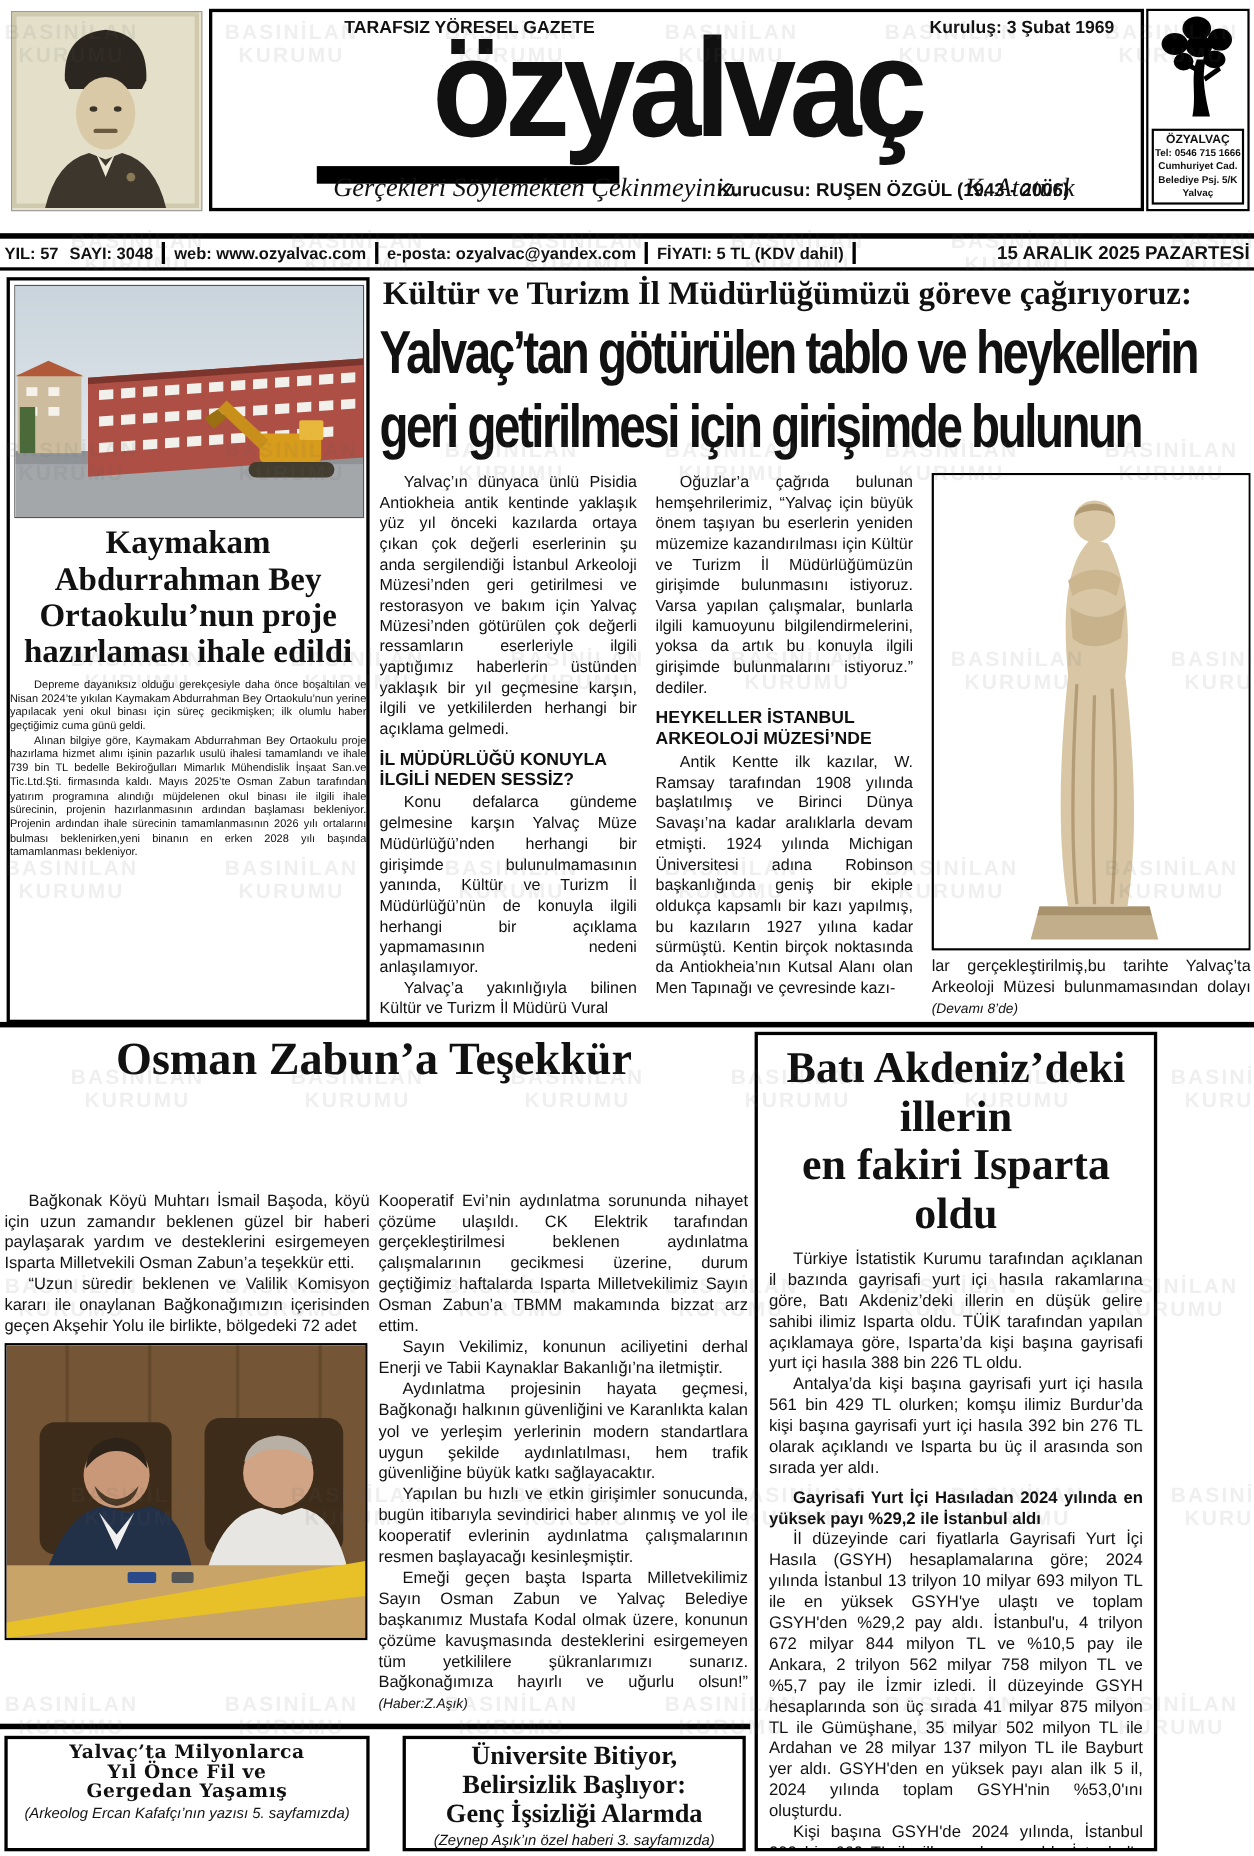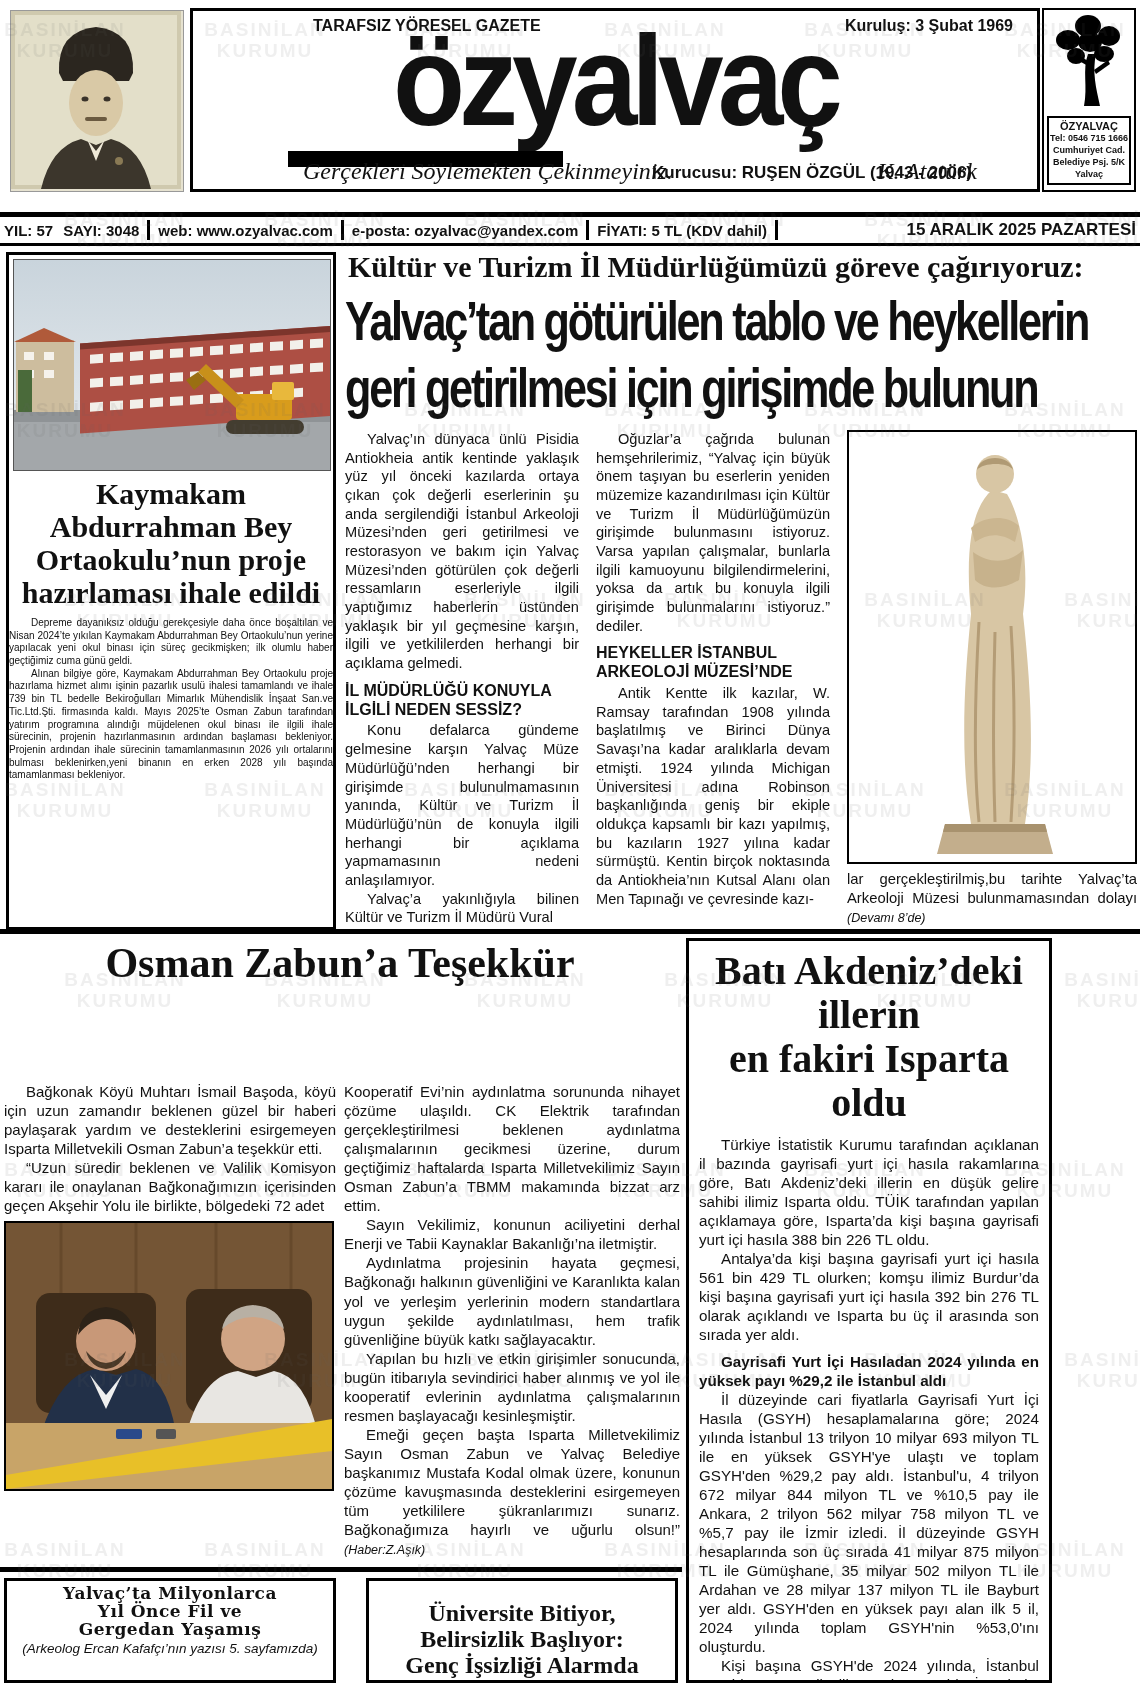--- a/index.html
+++ b/index.html
@@ -322,21 +322,21 @@
   <div id="filbox" class="abs">
     <div class="t" style="margin-top:4px;">
       <div>Yalvaç’ta Milyonlarca</div>
       <div>Yıl Önce Fil ve</div>
       <div>Gergedan Yaşamış</div>
     </div>
     <div class="n">(Arkeolog Ercan Kafafçı’nın yazısı 5. sayfamızda)</div>
   </div>
 
   <div id="issizbox" class="abs">
-    <div class="t" style="margin-top:20px;">
+    <div class="t" style="margin-top:4px;">
       <div>Üniversite Bitiyor,</div>
       <div>Belirsizlik Başlıyor:</div>
       <div>Genç İşsizliği Alarmda</div>
     </div>
     <div class="n">(Zeynep Aşık’ın özel haberi 3. sayfamızda)</div>
   </div>
 
   <div id="wm">
       <div class="wm" style="left: -30px; top: 20px;">BASINİLAN KURUMU</div>
       <div class="wm" style="left: 170px; top: 20px;">BASINİLAN KURUMU</div>

